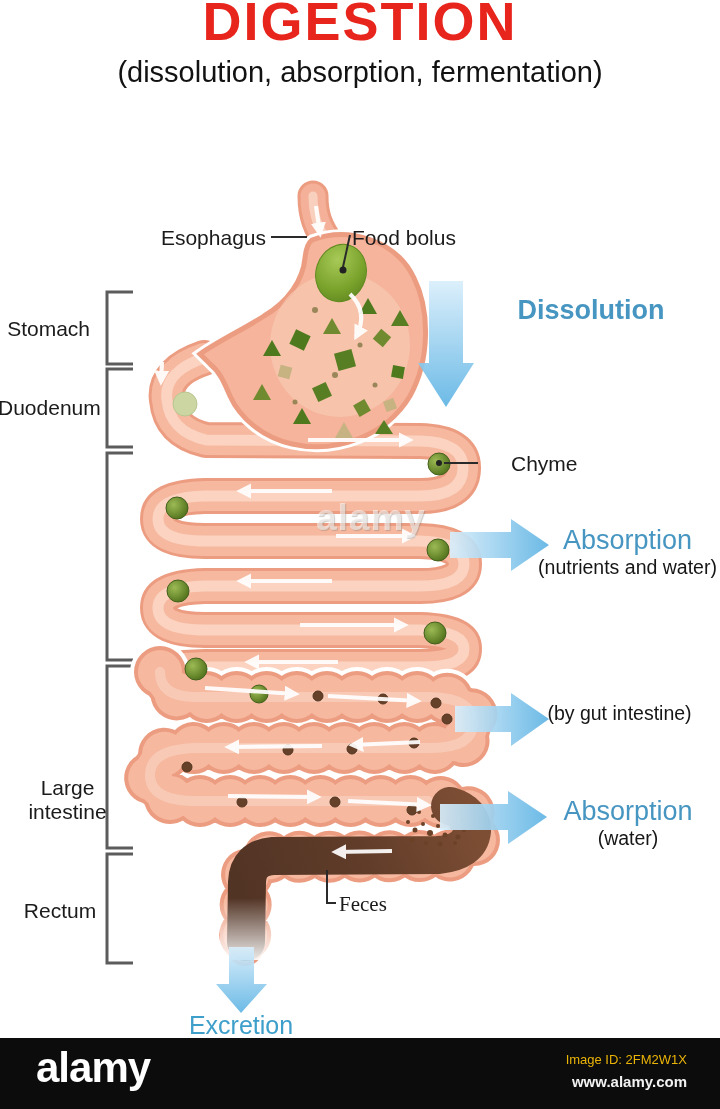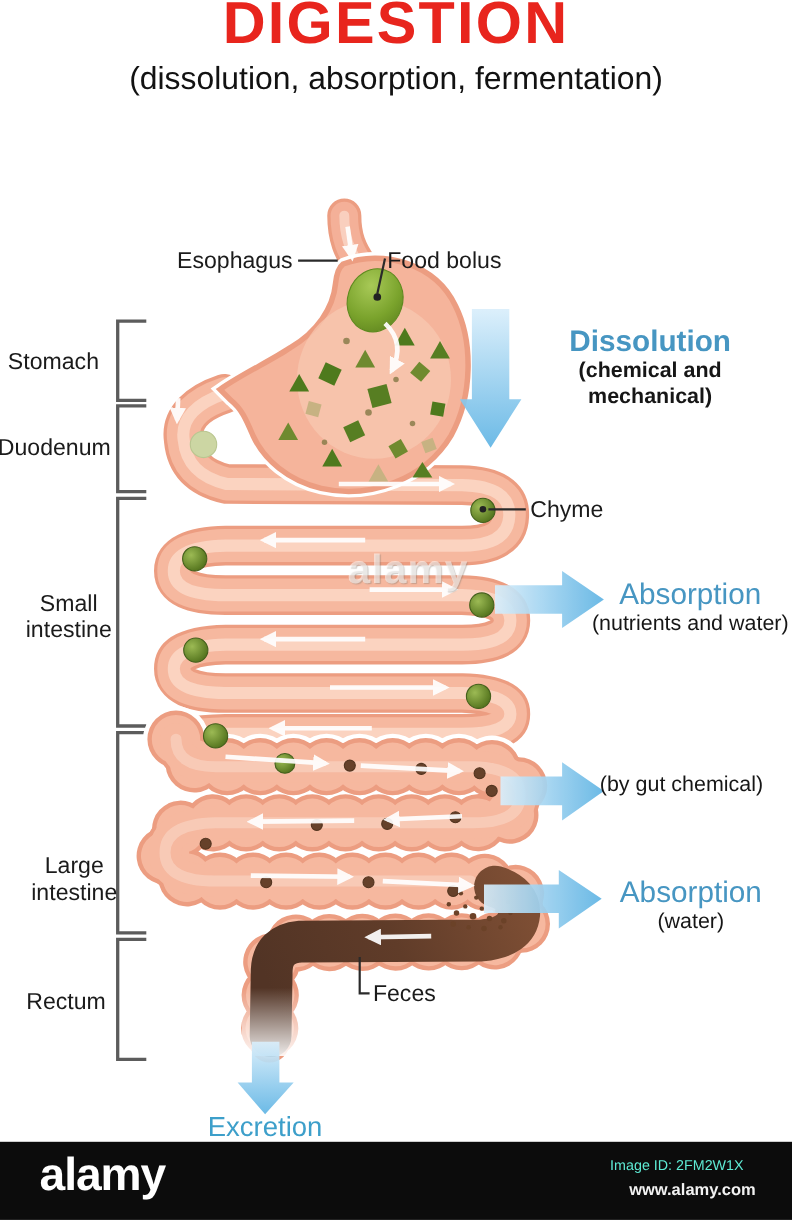--- a/index.html
+++ b/index.html
@@ -26,21 +26,21 @@
   .excretion{position:absolute;left:176px;top:1011px;width:130px;text-align:center;
     font-size:25px;color:#3d9fca;}
   .wm-center{
     position:absolute;left:316px;top:497px;font-size:37px;font-weight:bold;
     color:rgba(255,255,255,0.55);text-shadow:1px 1px 1px rgba(130,120,110,0.38);
     letter-spacing:1px;
   }
   .bottombar{position:absolute;left:0;top:1038px;width:720px;height:71px;background:#0c0c0c;}
   .bar-logo{position:absolute;left:36px;top:6px;font-size:42px;font-weight:bold;
     color:#ffffff;letter-spacing:-1px;}
-  .bar-id{position:absolute;right:44px;top:14px;font-size:13px;color:#5eead4;text-align:left;}
+  .bar-id{position:absolute;right:33px;top:14px;font-size:13px;color:#eab308;text-align:left;}
   .bar-site{position:absolute;right:33px;top:35px;font-size:15px;font-weight:bold;color:#f2f2f2;margin-left:47px;}
 </style>
 </head>
 <body>
 
 <div class="page">
 
   <div class="title">DIGESTION</div>
   <div class="subtitle">(dissolution, absorption, fermentation)</div>
 
@@ -226,39 +226,37 @@
       <polygon points="429,281 463,281 463,363 474,363 446,407 418,363 429,363" fill="url(#agradV)"></polygon>
       <polygon points="450,532 511,532 511,519 549,545 511,571 511,558 450,558" fill="url(#agradH)"></polygon>
       <polygon points="455,706 511,706 511,693 549,719 511,746 511,732 455,732" fill="url(#agradH)"></polygon>
       <polygon points="440,804 508,804 508,791 547,817 508,844 508,830 440,830" fill="url(#agradH)"></polygon>
       <polygon points="229,947 254,947 254,984 267,984 241,1013 216,984 229,984" fill="url(#agradV)"></polygon>
     </g>
   </svg>
 
   <div class="lbl right-align" style="left:5px;top:317px;width:85px;">Stomach</div>
   <div class="lbl right-align" style="left:-2px;top:396px;width:92px;">Duodenum</div>
-  <div class="lbl center" style="left:20px;top:537px;width:85px;">Small intestine</div>
   <div class="lbl center" style="left:25px;top:776px;width:85px;">Large intestine</div>
   <div class="lbl center" style="left:20px;top:899px;width:80px;">Rectum</div>
 
   <div class="lbl right-align" style="left:148px;top:226px;width:118px;">Esophagus</div>
   <div class="lbl" style="left:352px;top:226px;width:130px;">Food bolus</div>
-  <div class="lbl" style="left:482px;top:452px;width:90px;">Chyme</div>
-  <div class="lbl" style="left:339px;top:892px;width:80px;">Feces</div>
+  <div class="lbl" style="left:482px;top:452px;width:90px;padding-left:29px;">Chyme</div>
+  <div class="lbl" style="left:339px;top:892px;width:80px;font-family:Liberation Serif, serif;">Feces</div>
 
   <div class="proc" style="left:472px;top:296px;width:238px;font-weight:bold;">
     <div class="proc-title">Dissolution</div>
-    <div class="proc-sub">(chemical and mechanical)</div>
   </div>
   <div class="proc" style="left:535px;top:526px;width:185px;">
     <div class="proc-title">Absorption</div>
     <div class="proc-sub">(nutrients and water)</div>
   </div>
   <div class="proc" style="left:527px;top:701px;width:185px;">
-    <div class="proc-sub">(by gut chemical)</div>
+    <div class="proc-sub">(by gut intestine)</div>
   </div>
   <div class="proc" style="left:533px;top:797px;width:190px;">
     <div class="proc-title">Absorption</div>
     <div class="proc-sub">(water)</div>
   </div>
 
   <div class="excretion">Excretion</div>
 
   <div class="wm-center">alamy</div>
 

